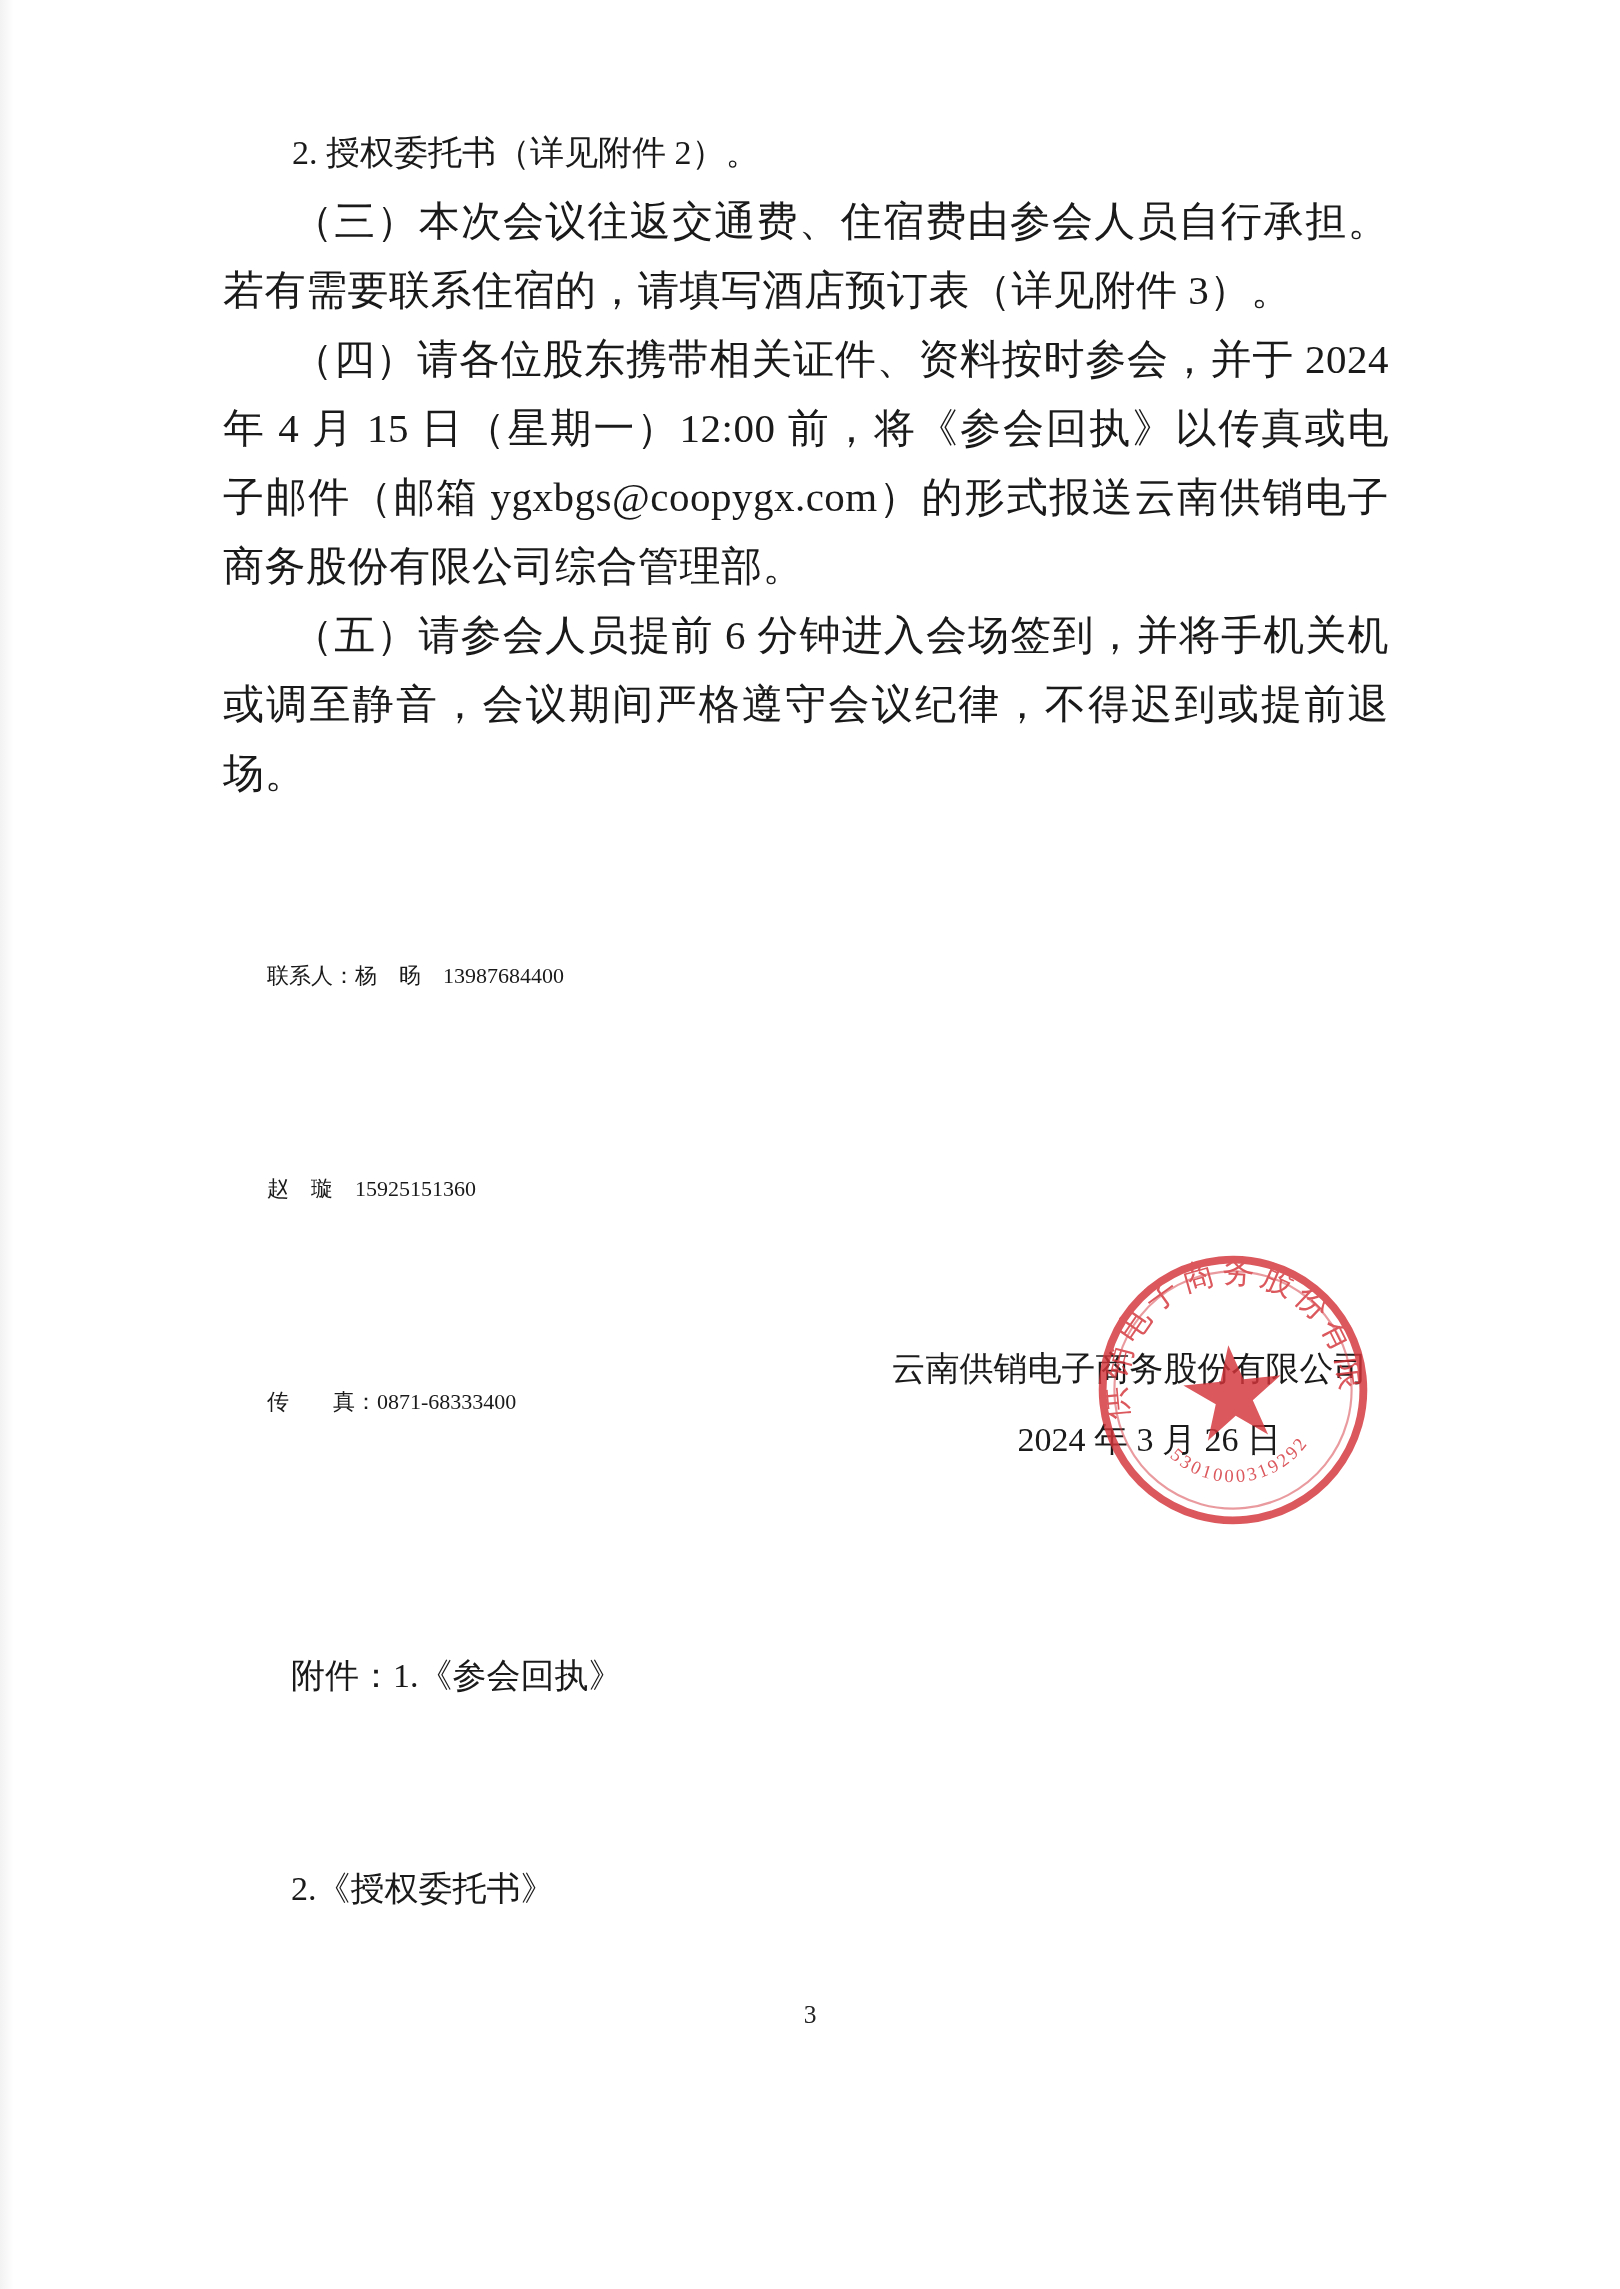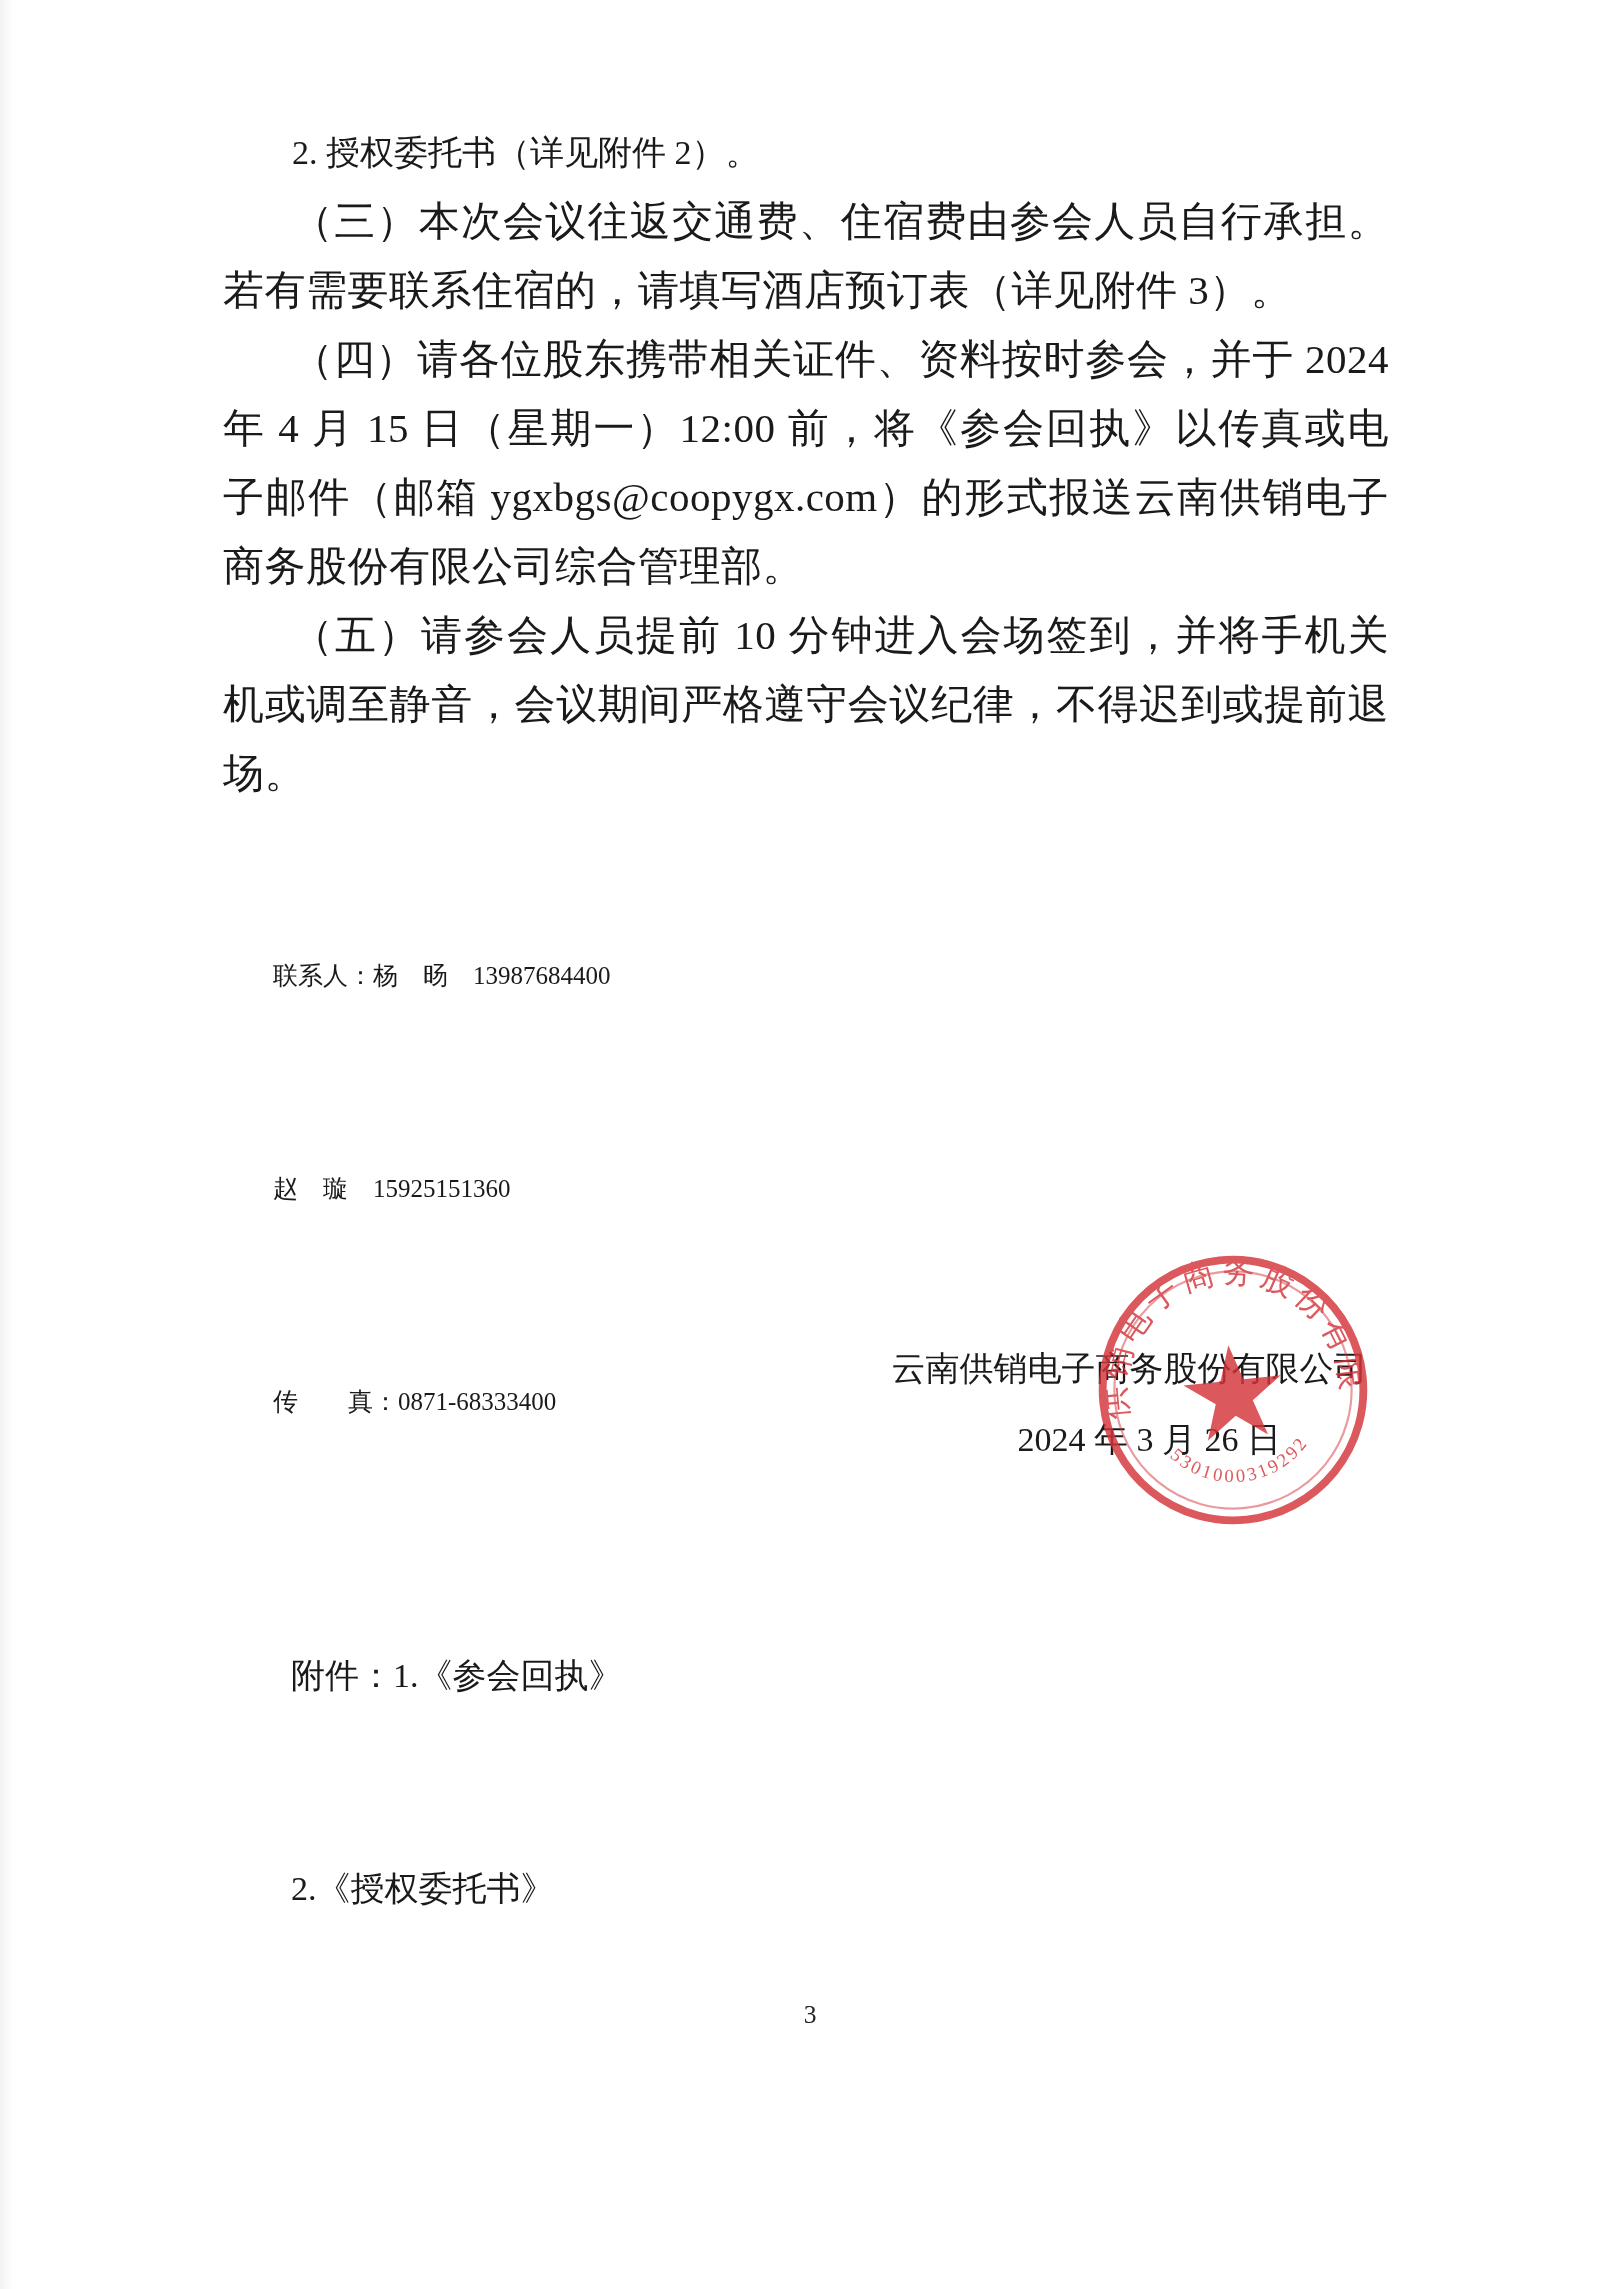--- a/index.html
+++ b/index.html
@@ -47,21 +47,21 @@
   }
   .list-line {
     margin: 0;
     font-size: 34px;
     line-height: 69px;
     text-indent: 69px;
   }
   .gap-md { height: 61px; }
 
   .contact-block {
-    font-size: 25px;
+    font-size: 22px;
     line-height: 71px;
   }
   .contact-row {
     white-space: pre;
     text-indent: 69px;
   }
   .contact-row.sub {
     text-indent: 196px;
   }
   .contact-row.flat {
@@ -120,21 +120,21 @@
 <div id="page">
 
   <div class="body-area">
 
     <p class="list-line">2. 授权委托书（详见附件 2）。</p>
 
     <p class="para indent">（三）本次会议往返交通费、住宿费由参会人员自行承担。若有需要联系住宿的，请填写酒店预订表（详见附件 3）。</p>
 
     <p class="para indent">（四）请各位股东携带相关证件、资料按时参会，并于 2024 年 4 月 15 日（星期一）12:00 前，将《参会回执》以传真或电子邮件（邮箱 ygxbgs@coopygx.com）的形式报送云南供销电子商务股份有限公司综合管理部。</p>
 
-    <p class="para indent">（五）请参会人员提前 10 分钟进入会场签到，并将手机关机或调至静音，会议期间严格遵守会议纪律，不得迟到或提前退场。</p>
+    <p class="para indent">（五）请参会人员提前 6 分钟进入会场签到，并将手机关机或调至静音，会议期间严格遵守会议纪律，不得迟到或提前退场。</p>
 
     <div class="gap-md"></div>
 
     <div class="contact-block">
       <div class="contact-row">
         <span>联系人：</span><span>杨　旸</span> <span class="mono-inline">13987684400</span>
       </div>
       <div class="contact-row sub">
         <span>赵　璇</span> <span class="mono-inline">15925151360</span>
       </div>

